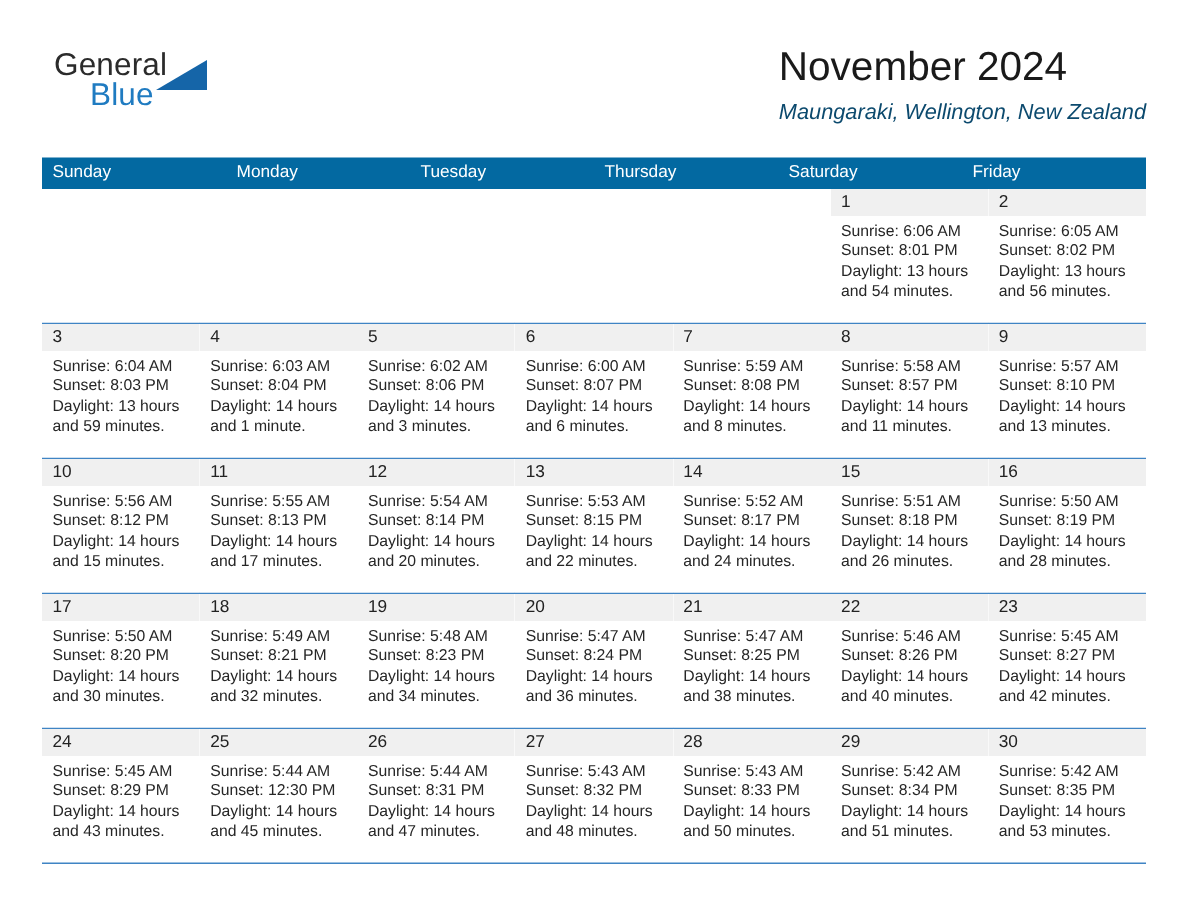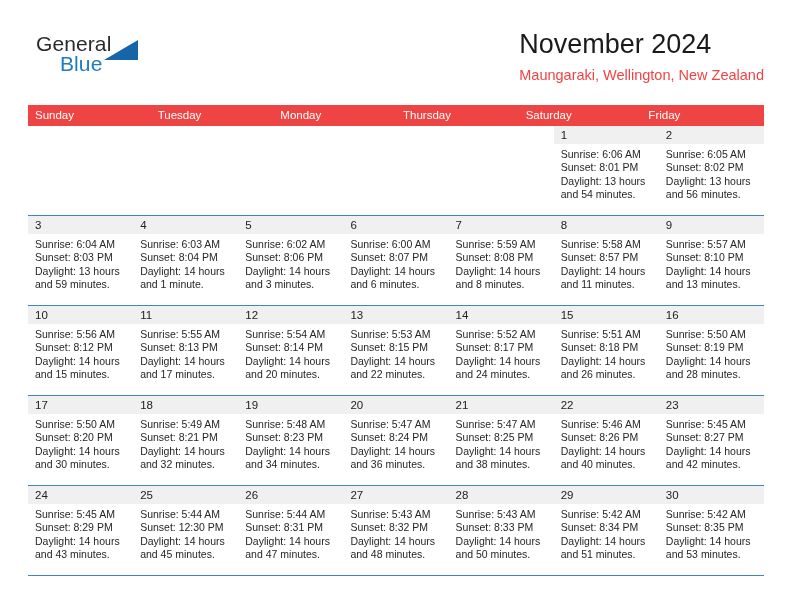--- a/index.html
+++ b/index.html
@@ -71,36 +71,37 @@
     text-align: left;
   }
   .cal-title {
     font-size: 27px;
     color: #1a1a1a;
     line-height: 32px;
     white-space: nowrap;
   }
   .cal-subtitle {
     font-size: 14.5px;
-    color: #ef4444;
+    color: #0c4a6e;
     line-height: 20px;
     margin-top: 5px;
     white-space: nowrap;
+    font-style: italic;
   }
 
   
   .calendar {
     position: absolute;
     left: 28px;
     top: 105px;
     width: 736px;
   }
   .weekdays {
     display: flex;
-    background: #ef4444;
+    background: #0369a1;
     height: 21px;
   }
   .weekday {
     flex: 1 1 0;
     color: #ffffff;
     font-size: 11.5px;
     line-height: 21px;
     padding-left: 7px;
     box-sizing: border-box;
     white-space: nowrap;
@@ -168,22 +169,22 @@
     <div class="titles">
       <div class="cal-title">November 2024</div>
       <div class="cal-subtitle">Maungaraki, Wellington, New Zealand</div>
     </div>
 
   </div>
 
   <div class="calendar">
     <div class="weekdays">
       <div class="weekday">Sunday</div>
+      <div class="weekday">Monday</div>
       <div class="weekday">Tuesday</div>
-      <div class="weekday">Monday</div>
       <div class="weekday">Thursday</div>
       <div class="weekday">Saturday</div>
       <div class="weekday">Friday</div>
     </div>
     <div id="weeks-container">
         <div class="week">
           <div class="daycell blank">
             <div class="datenum"></div>
           </div>
           <div class="daycell blank">

